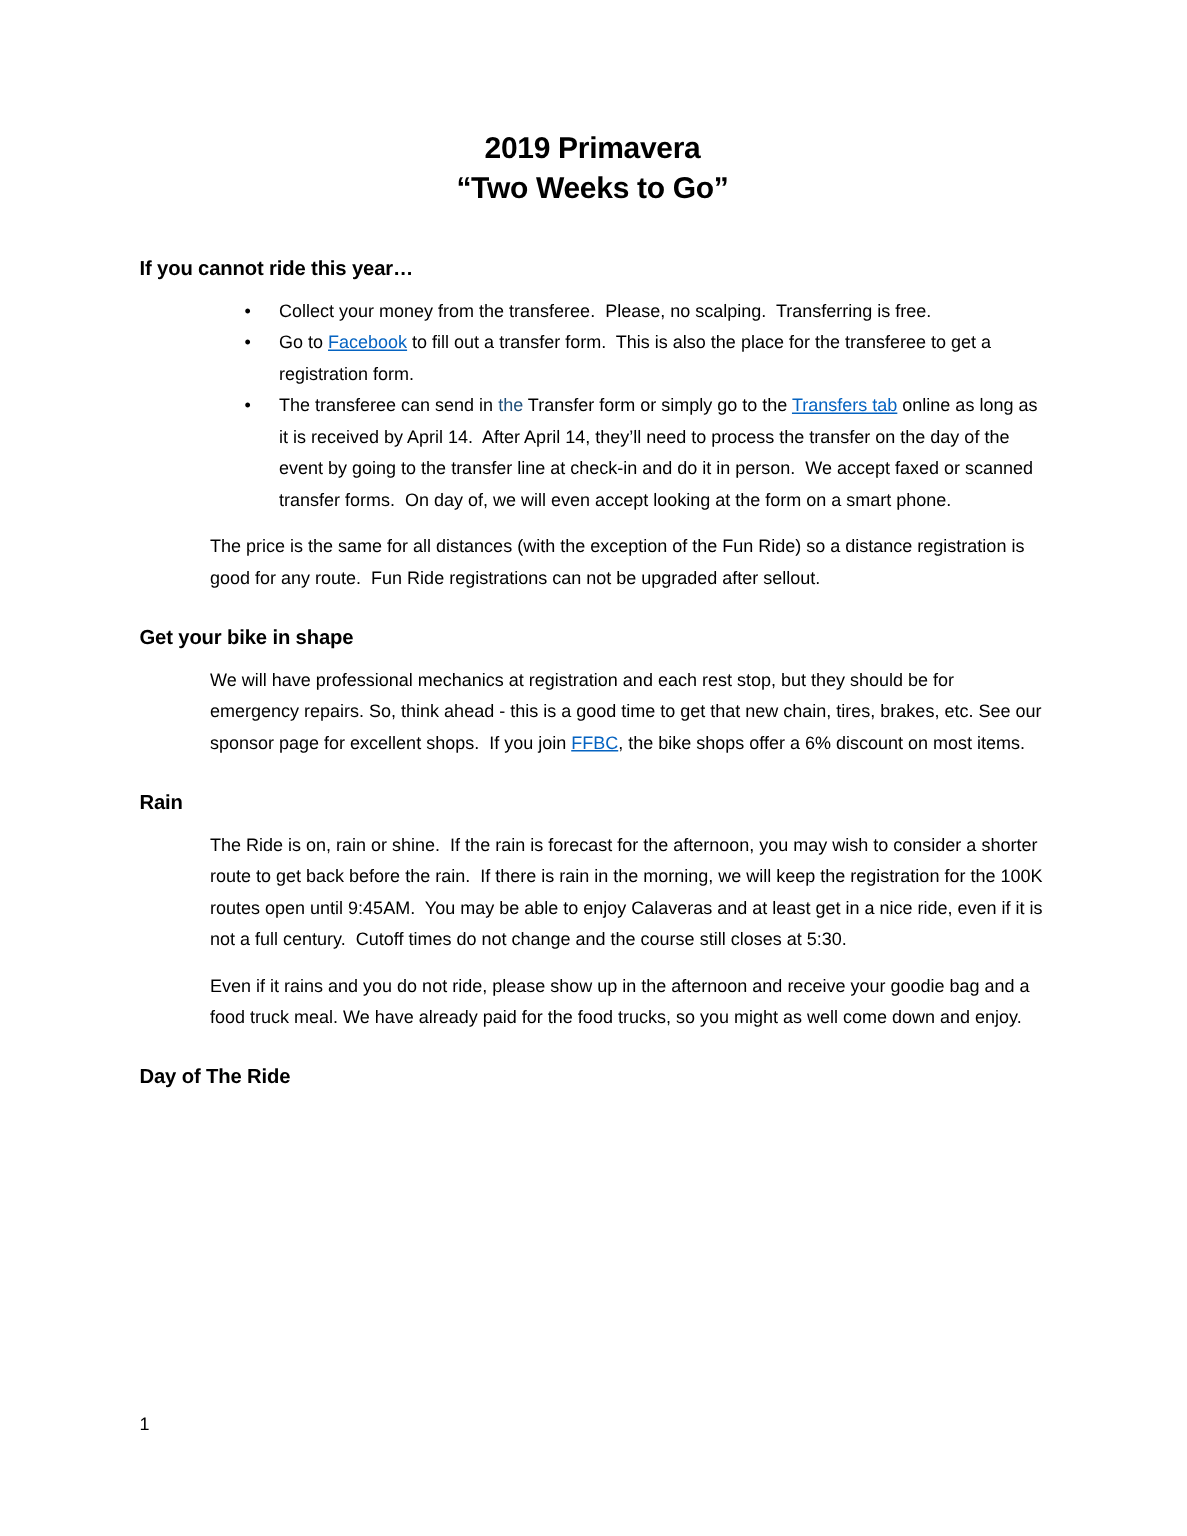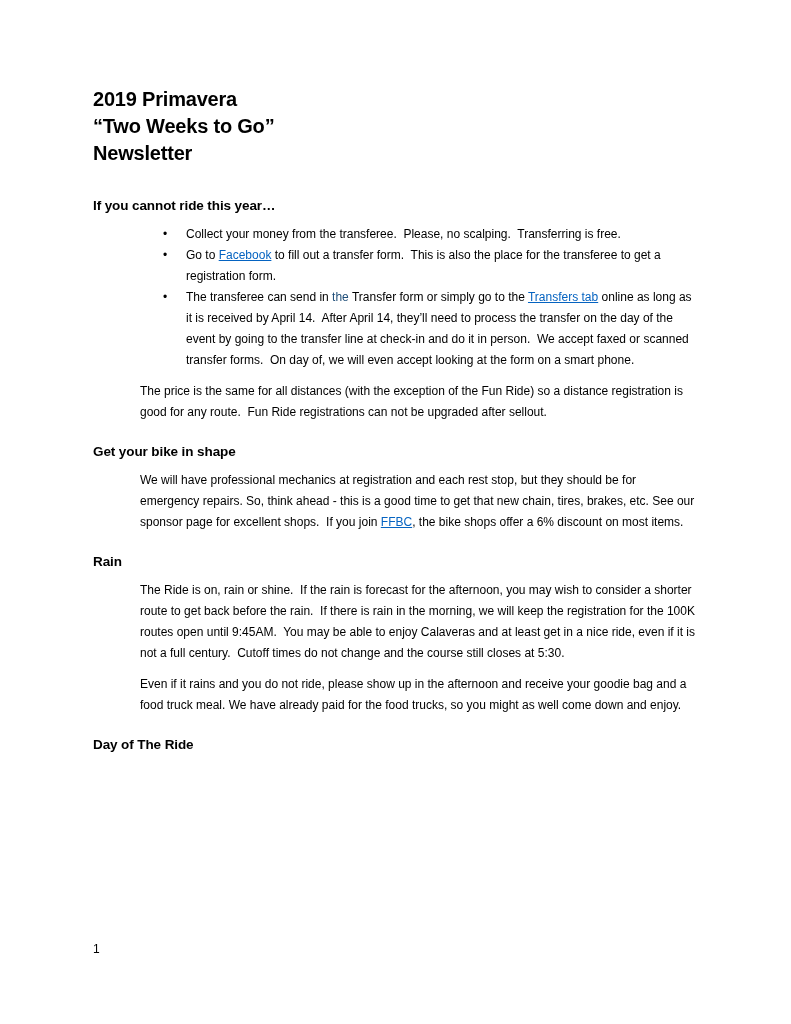--- a/index.html
+++ b/index.html
@@ -13,21 +13,21 @@
     height: 1024px;
     background: #ffffff;
     overflow: hidden;
     font-family: "Liberation Sans", sans-serif;
     color: #000000;
   }
   .content {
     padding: 86px 94px 0 93px;
   }
   .title-block {
-    text-align: left;
+    text-align: center;
     font-weight: bold;
     font-size: 20px;
     line-height: 27px;
     letter-spacing: -0.2px;
     margin: 0 0 28px 0;
   }
   h2 {
     font-size: 13.5px;
     font-weight: bold;
     line-height: 21px;
@@ -87,21 +87,20 @@
 </style>
 </head>
 <body>
 
 <div class="page">
   <div class="content">
 
     <div class="title-block">
       <div class="title-line">2019 Primavera</div>
       <div class="title-line">“Two Weeks to Go”</div>
-      <div class="title-line">Newsletter</div>
     </div>
 
     <h2>If you cannot ride this year…</h2>
     <div class="indent">
       <ul class="bullets">
         <li><span>Collect your money from the transferee.  Please, no scalping.  Transferring is free.</span></li>
         <li><span>Go to </span><a href="#" class="doc-link">Facebook</a><span> to fill out a transfer form.  This is also the place for the transferee to get a registration form.</span></li>
         <li><span>The transferee can send in </span><span class="accent-word">the</span><span> Transfer form or simply go to the </span><a href="#" class="doc-link">Transfers tab</a><span> online as long as it is received by April 14.  After April 14, they’ll need to process the transfer on the day of the event by going to the transfer line at check-in and do it in person.  We accept faxed or scanned transfer forms.  On day of, we will even accept looking at the form on a smart phone.</span></li>
       </ul>
       <p>The price is the same for all distances (with the exception of the Fun Ride) so a distance registration is good for any route.  Fun Ride registrations can not be upgraded after sellout.</p>

